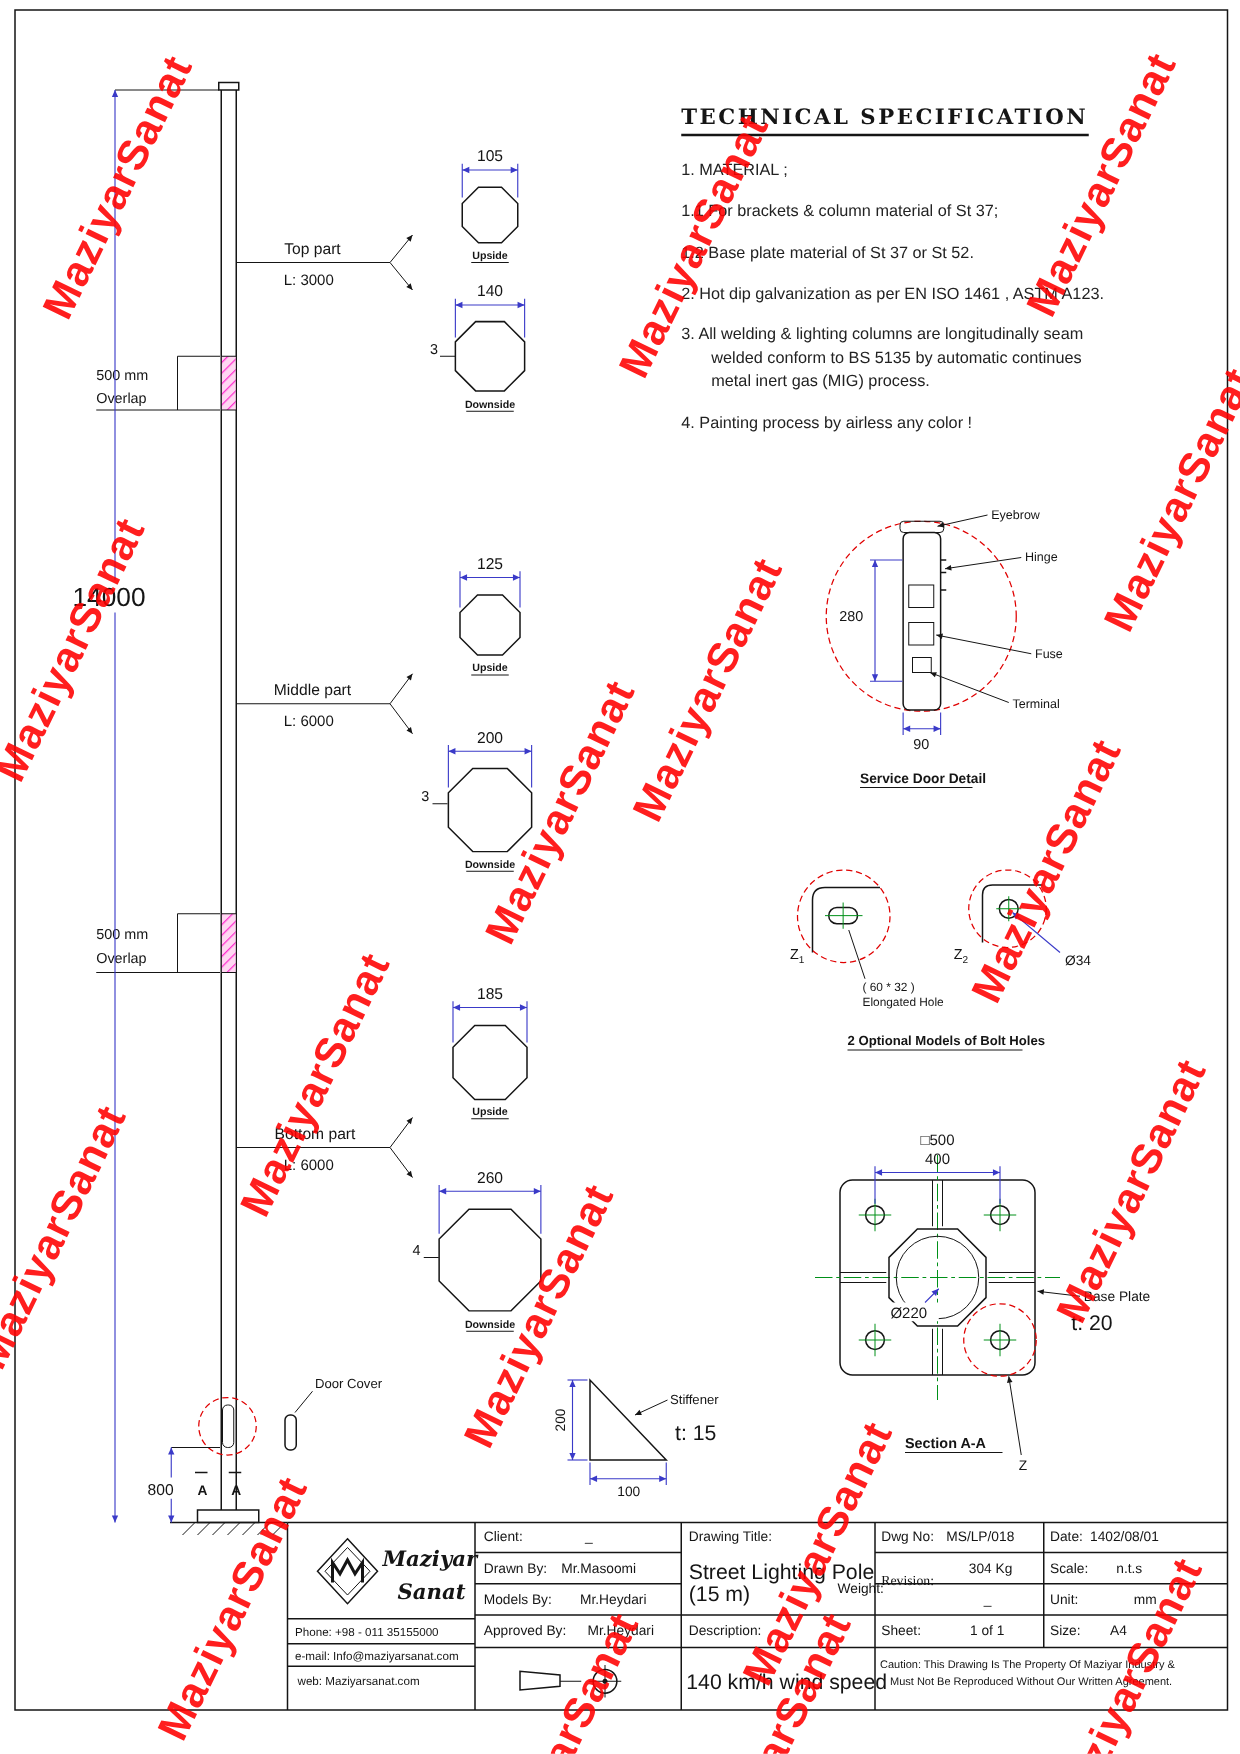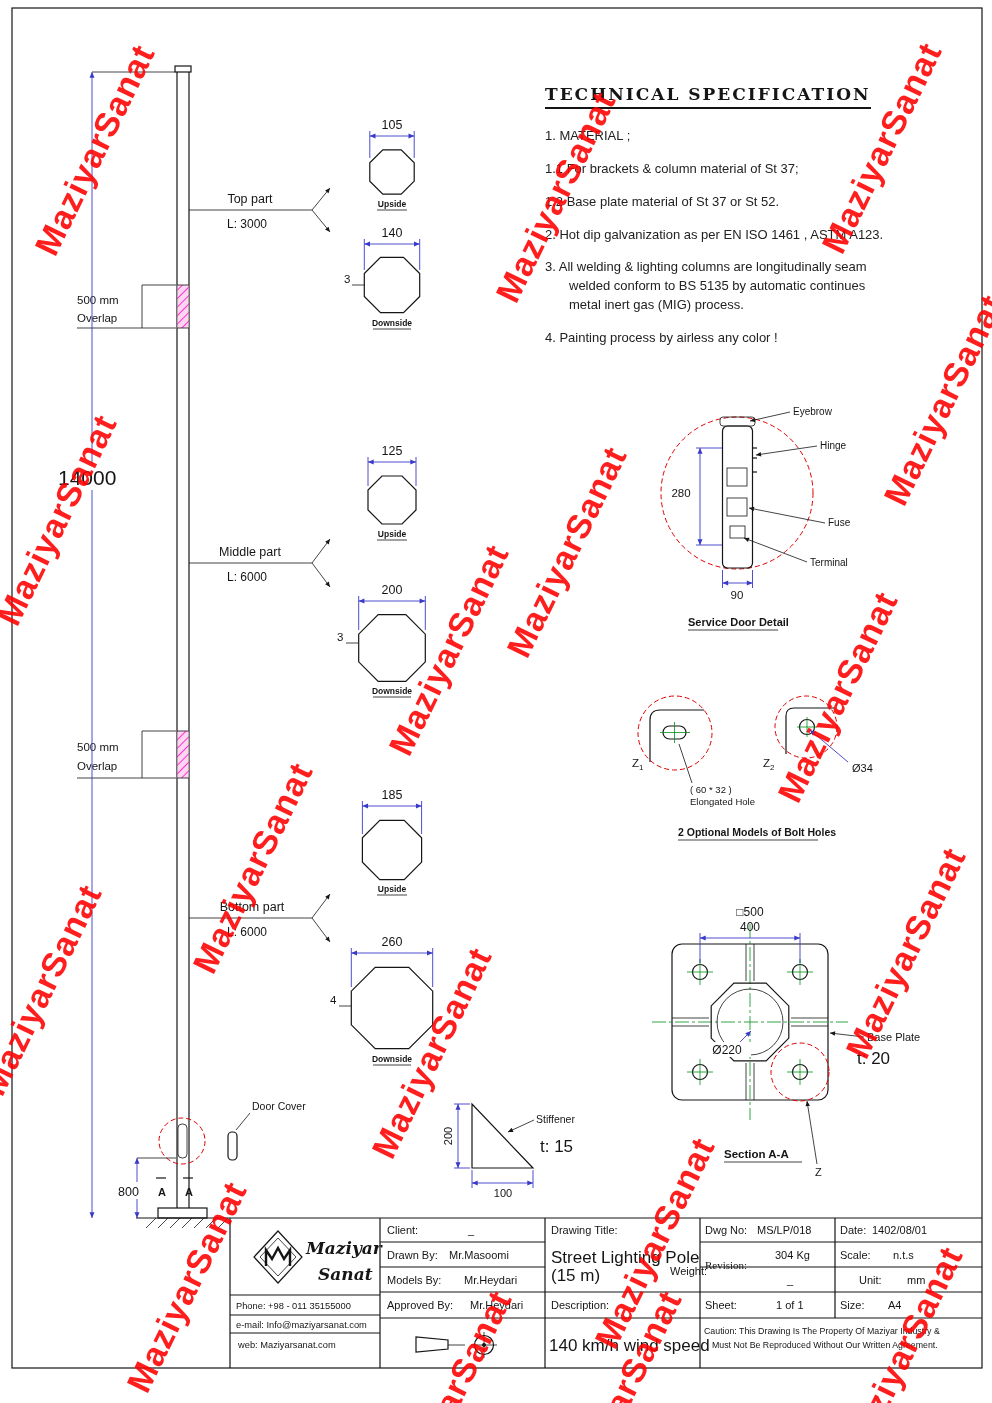--- a/index.html
+++ b/index.html
@@ -376,21 +376,21 @@
 <div class="tb" style="left:705px; top:1224px;">Dwg No:</div>
 <div class="tb" style="left:757px; top:1224px;">MS/LP/018</div>
 <div class="tb" style="left:840px; top:1224px;">Date:</div>
 <div class="tb" style="left:872px; top:1224px;">1402/08/01</div>
 <div class="tb" style="left:670px; top:1249px;margin-top:16px;">Weight:</div>
 <div class="tb" style="left:775px; top:1249px;">304 Kg</div>
 <div class="tb" style="left:840px; top:1249px;">Scale:</div>
 <div class="tb" style="left:893px; top:1249px;">n.t.s</div>
 <div class="tb" style="left:705px; top:1259px;font-family:Liberation Serif, serif;">Revision:</div>
 <div class="tb" style="left:787px; top:1274px;">_</div>
-<div class="tb" style="left:840px; top:1274px;margin-left:19px;">Unit:</div>
+<div class="tb" style="left:840px; top:1274px;">Unit:</div>
 <div class="tb" style="left:891px; top:1274px;padding-left:16px;">mm</div>
 <div class="tb" style="left:705px; top:1299px;">Sheet:</div>
 <div class="tb" style="left:776px; top:1299px;">1 of 1</div>
 <div class="tb" style="left:840px; top:1299px;">Size:</div>
 <div class="tb" style="left:888px; top:1299px;">A4</div>
 <div class="tb f8" style="left:704px; top:1326px;">Caution: This Drawing Is The Property Of Maziyar Industry &amp;</div>
 <div class="tb f8" style="left:712px; top:1340px;">Must Not Be Reproduced Without Our Written Agreement.</div>
 
 <div class="wm" style="left:95px;  top:150px;">MaziyarSanat</div>
 <div class="wm" style="left:57px;  top:520px;">MaziyarSanat</div>

